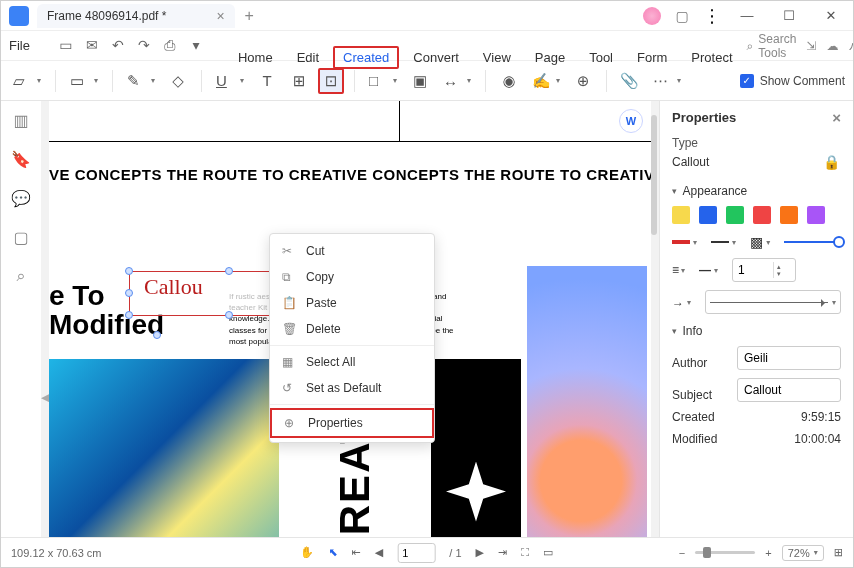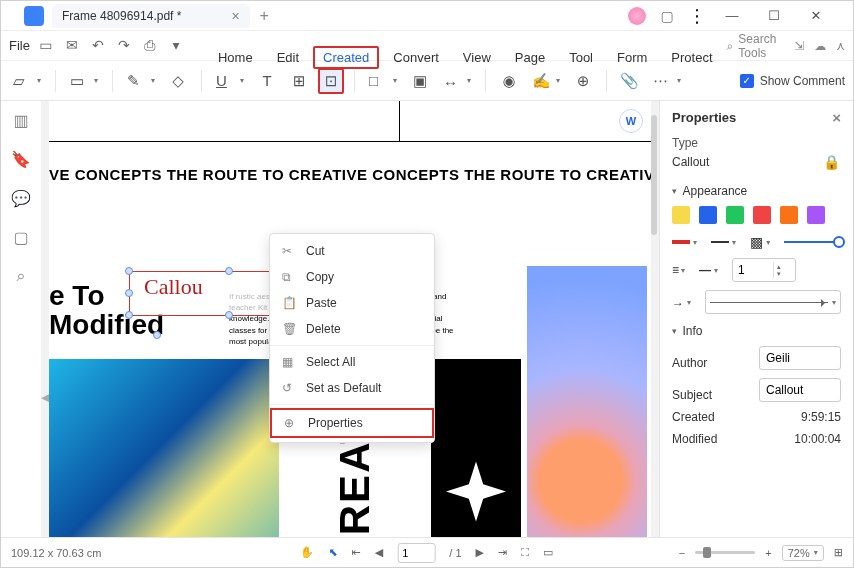--- a/index.html
+++ b/index.html
@@ -1,32 +1,32 @@
 <!DOCTYPE html>
 <html><head>
 <meta charset="utf-8">
 <style>
 * { box-sizing: border-box; margin: 0; padding: 0; font-family: 'Segoe UI', Arial, sans-serif; }
 body { width: 854px; height: 568px; background: #fff; border: 1px solid #d0d0d0; overflow: hidden; position: relative; }
 
 
-.titlebar { height: 30px; display: flex; align-items: center; padding: 0 23px; background: #fff; border-bottom: 1px solid #eee; }
+.titlebar { height: 30px; display: flex; align-items: center; padding: 0 8px; background: #fff; border-bottom: 1px solid #eee; }
 .app-icon { width: 20px; height: 20px; background: #3b82f6; border-radius: 4px; margin-right: 8px; }
 .tab { display: flex; align-items: center; background: #f5f7fb; border-radius: 6px 6px 0 0; padding: 4px 10px; font-size: 12px; color: #333; gap: 50px; }
 .tab-close { font-size: 14px; color: #888; cursor: pointer; }
 .tab-add { margin-left: 10px; color: #888; font-size: 16px; }
 .window-controls { margin-left: auto; display: flex; align-items: center; gap: 14px; }
 .pink-circle { width: 18px; height: 18px; background: radial-gradient(circle, #fbb1d3, #f87fb5); border-radius: 50%; }
 .wc-icon { width: 14px; height: 14px; color: #777; font-size: 14px; display: flex; align-items: center; justify-content: center; }
 .wc-btn { width: 28px; height: 24px; display: flex; align-items: center; justify-content: center; color: #555; font-size: 13px; }
 .vdots { font-size: 18px; letter-spacing: -2px; }
 
 
 .menubar { height: 30px; display: flex; align-items: center; padding: 0 8px; border-bottom: 1px solid #eee; font-size: 13px; gap: 4px; }
-.file-label { font-size: 13px; color: #333; margin-right: 4px; }
+.file-label { font-size: 13px; color: #333; margin-right: 24px; }
 .qat { display: flex; gap: 10px; margin-right: 20px; }
 .qat span { color: #666; font-size: 14px; width: 16px; text-align: center; }
 .menu-item { padding: 4px 10px; color: #333; cursor: pointer; margin-top: 24px; }
 .menu-item.active { border: 2px solid #d92c2c; color: #2563eb; border-radius: 2px; padding: 2px 8px; }
 .search-side { margin-left: auto; display: flex; align-items: center; gap: 10px; color: #888; font-size: 12px; }
 .search-box { display: flex; gap: 5px; align-items: center; }
 
 
 .toolbar { height: 40px; display: flex; align-items: center; padding: 0 8px; border-bottom: 1px solid #e5e5e5; gap: 6px; }
 .tb-btn { width: 26px; height: 26px; display: flex; align-items: center; justify-content: center; color: #555; font-size: 15px; }
@@ -84,21 +84,21 @@
 .style-dd .caret { font-size: 8px; }
 .slider-track { flex: 1; height: 2px; background: #2563eb; position: relative; }
 .slider-thumb { position: absolute; right: -4px; top: -5px; width: 12px; height: 12px; border: 2px solid #2563eb; border-radius: 50%; background: #fff; }
 .spin { display: inline-flex; border: 1px solid #ccc; border-radius: 3px; height: 24px; align-items: center; width: 64px; }
 .spin input { border: none; width: 40px; font-size: 12px; padding: 0 5px; outline: none; }
 .spin-btns { display: flex; flex-direction: column; font-size: 7px; color: #666; border-left: 1px solid #ddd; padding: 1px 3px; line-height: 1; }
 .arrow-box { display: flex; border: 1px solid #ccc; border-radius: 3px; height: 24px; align-items: center; flex:1; padding: 0 4px; position: relative; }
 .arrow-box .line { flex:1; height:1px; background:#666; position:relative; }
 .arrow-box .line::after { content:''; position:absolute; right:-1px; top:-3px; border:4px solid transparent; border-left-color:#666; }
 .info-row { display: flex; justify-content: space-between; align-items: flex-end; margin: 8px 0; }
-.info-input { border: 1px solid #ccc; border-radius: 3px; height: 24px; width: 82px; padding: 0 6px; font-size: 12px; }
+.info-input { border: 1px solid #ccc; border-radius: 3px; height: 24px; width: 104px; padding: 0 6px; font-size: 12px; }
 .info-val { color: #333; }
 
 
 .statusbar { position: absolute; bottom: 0; left: 0; right: 0; height: 30px; border-top: 1px solid #e5e5e5; display: flex; align-items: center; padding: 0 10px; font-size: 11px; color: #666; background: #fff; gap: 12px; }
 .statusbar .center { position: absolute; left: 50%; transform: translateX(-50%); display: flex; align-items: center; gap: 14px; }
 .page-input { border: 1px solid #ccc; border-radius: 3px; width: 38px; height: 20px; font-size: 11px; padding: 0 4px; }
 .statusbar .right { margin-left: auto; display: flex; align-items: center; gap: 10px; }
 .zoom-track { width: 60px; height: 3px; background: #ccc; border-radius: 2px; position: relative; }
 .zoom-thumb { position: absolute; left: 8px; top: -4px; width: 8px; height: 11px; background: #888; border-radius: 2px; }
 .zoom-box { border: 1px solid #ccc; border-radius: 3px; padding: 1px 5px; display: flex; gap: 4px; align-items: center; }

